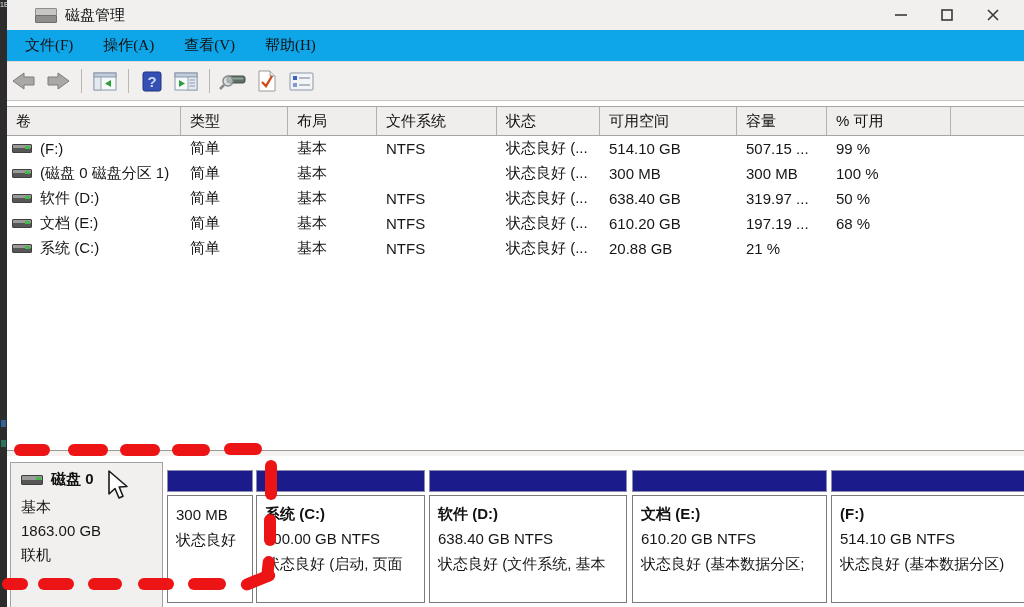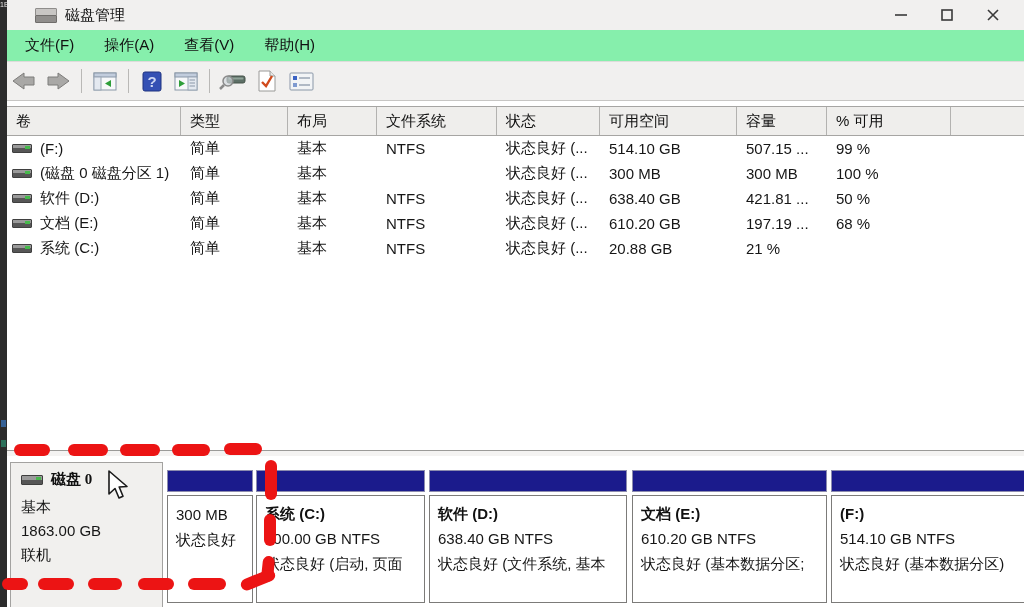--- a/index.html
+++ b/index.html
@@ -16,21 +16,21 @@
   .titlebar{position:absolute;left:7px;top:0;width:1017px;height:30px;background:#f1f0ef;display:flex;align-items:center;}
   .app-icon{margin-left:28px;width:22px;height:16px;position:relative;flex:0 0 auto;}
   .app-icon .t{position:absolute;left:0;top:1px;width:20px;height:6px;background:#c8c6c4;border:1px solid #8f8d8b;border-radius:1px;}
   .app-icon .b{position:absolute;left:0;top:8px;width:20px;height:6px;background:#908e8c;border:1px solid #6f6d6b;border-radius:1px;}
   .titlebar .title{margin-left:8px;font-size:15px;color:#111;}
   .win-controls{position:absolute;right:8px;top:0;height:30px;display:flex;align-items:center;}
   .win-btn{width:46px;height:30px;display:flex;align-items:center;justify-content:center;cursor:default;}
   .win-btn svg{display:block;}
 
   
-  .menubar{position:absolute;left:7px;top:30px;width:1017px;height:31px;background:#86efac;display:flex;align-items:center;border-bottom:1px solid #dddcda;}
+  .menubar{position:absolute;left:7px;top:30px;width:1017px;height:31px;background:#0ea5e9;display:flex;align-items:center;border-bottom:1px solid #dddcda;font-family:Liberation Serif, serif;}
   .menu-item{font-size:15px;color:#111;padding:4px 12px;margin-left:6px;}
   .menu-item:first-child{margin-left:6px;}
 
   
   .toolbar{position:absolute;left:7px;top:62px;width:1017px;height:38px;background:#f1f0ef;display:flex;align-items:center;border-bottom:1px solid #c7c6c4;}
   .tool-btn{height:30px;min-width:30px;display:flex;align-items:center;justify-content:center;margin:0 2px;}
   .tool-sep{width:1px;height:24px;background:#b9b8b6;margin:0 6px;}
 
   
   .vol-table{position:absolute;left:7px;top:106px;width:1017px;}
@@ -44,21 +44,21 @@
   .drive-ico{width:20px;height:9px;position:relative;margin-right:8px;flex:0 0 auto;}
   .drive-ico .body{position:absolute;inset:0;background:linear-gradient(#9a9a9a 0 45%,#565656 45% 100%);border:1px solid #3f3f3f;border-radius:1px;}
   .drive-ico .led{position:absolute;right:2px;top:2px;width:5px;height:3px;background:#46b94b;}
 
   
   .splitter{position:absolute;left:0;top:450px;width:1024px;height:5px;background:#f4f3f2;border-top:1px solid #9b9a98;border-bottom:1px solid #a9a8a6;}
 
   
   .disk-pane{position:absolute;left:0;top:456px;width:1024px;height:151px;background:#ffffff;}
   .disk-label{position:absolute;left:10px;top:6px;width:153px;height:160px;background:#f1f0ee;border:1px solid #a3a2a0;padding:7px 0 0 10px;box-sizing:border-box;}
-  .disk-label .name-row{display:flex;align-items:center;margin-bottom:6px;font-family:Liberation Serif, serif;}
+  .disk-label .name-row{display:flex;align-items:center;margin-bottom:6px;}
   .disk-label .name{font-size:15px;font-weight:bold;color:#111;}
   .disk-label .line{font-size:15px;line-height:24px;color:#161616;}
 
   .partition{position:absolute;top:14px;}
   .part-bar{height:22px;border:1px solid #8c8cae;box-sizing:border-box;}
   .part-body{margin-top:3px;height:108px;background:#fff;border:1px solid #7c7b79;box-sizing:border-box;padding:6px 0 0 8px;overflow:hidden;}
   .part-title{font-size:15px;font-weight:bold;line-height:24px;white-space:nowrap;color:#111;}
   .part-line{font-size:15px;line-height:25px;white-space:nowrap;color:#161616;}
 
   
@@ -230,21 +230,21 @@
             <span class="body"></span>
             <span class="led"></span>
           </span>
           <span>软件 (D:)</span>
         </div>
       <div class="cell">简单</div>
       <div class="cell">基本</div>
       <div class="cell">NTFS</div>
       <div class="cell">状态良好 (...</div>
       <div class="cell">638.40 GB</div>
-      <div class="cell">421.81 ...</div>
+      <div class="cell">319.97 ...</div>
       <div class="cell">50 %</div>
       <div class="cell"></div>
     </div>
     <div class="vt-row">
       <div class="cell vol">
           <span class="drive-ico">
             <span class="body"></span>
             <span class="led"></span>
           </span>
           <span>文档 (E:)</span>

